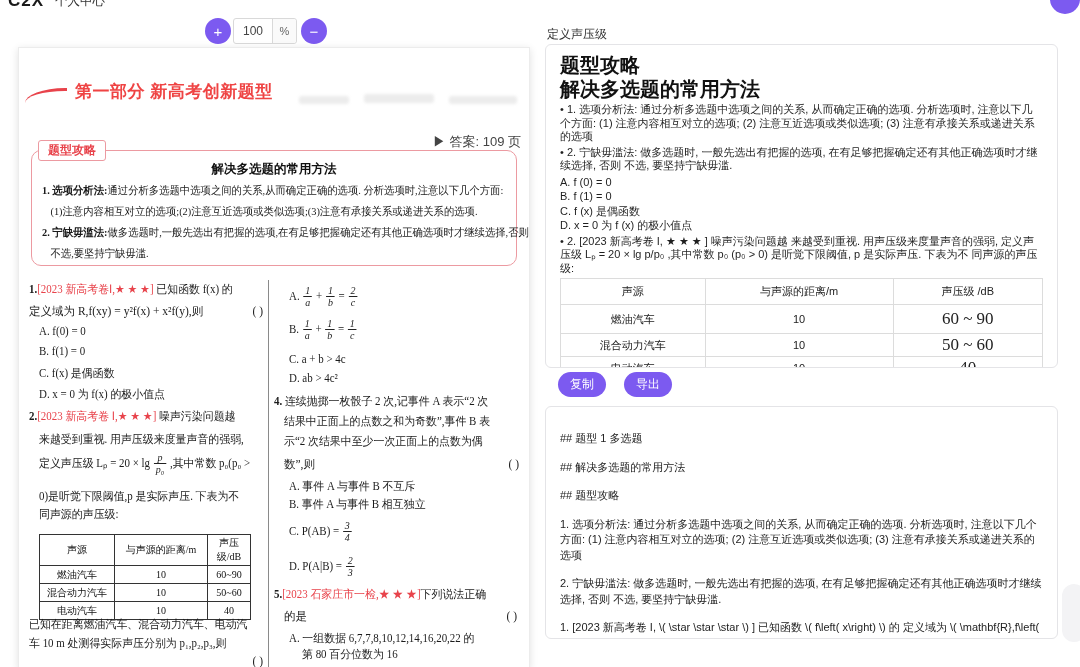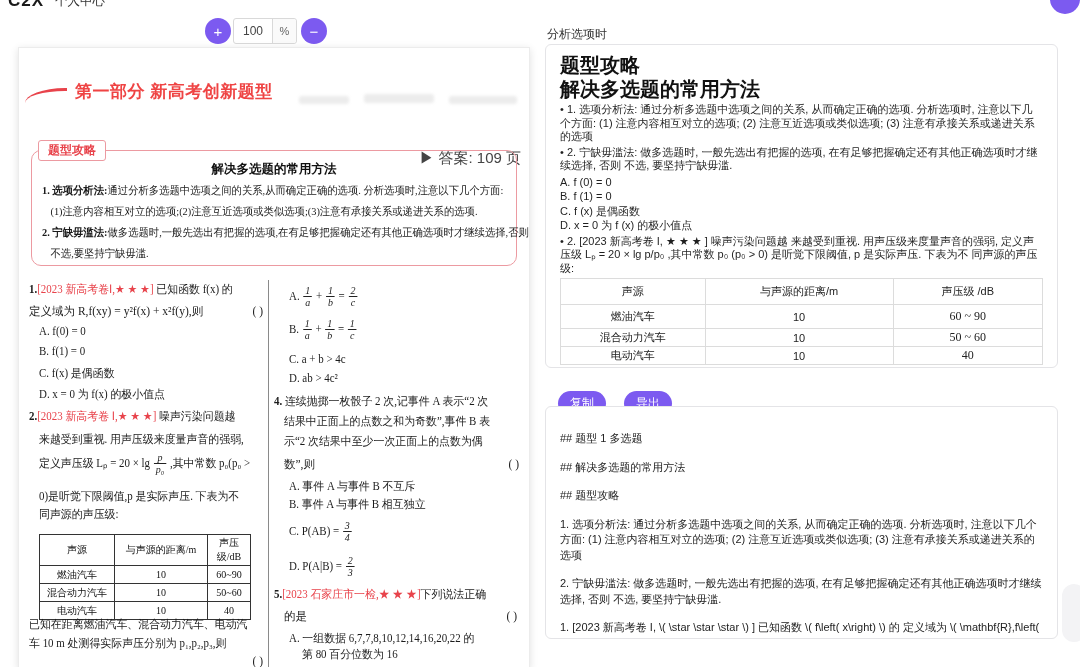--- a/index.html
+++ b/index.html
@@ -21,21 +21,21 @@
   
   .page{left:18px;top:47px;width:510px;height:620px;background:#fff;border:1px solid #ececec;
         box-shadow:0 2px 8px rgba(0,0,0,.12);font-family:"Liberation Serif",serif;}
   .swoosh{left:6px;top:40px;width:42px;height:15px;border-top:3px solid #e8434b;
           border-top-left-radius:40px 15px;}
   .partTitle{left:56px;top:32px;font-size:17px;font-weight:bold;color:#ef4444;letter-spacing:.5px;
              font-family:"Liberation Sans",sans-serif;white-space:nowrap;}
   .bleed{background:#c9c9c9;opacity:.35;filter:blur(1.5px);border-radius:3px;}
   .secTitle{left:0;top:75px;width:100%;text-align:center;font-size:16px;font-weight:bold;color:#111;
             letter-spacing:2px;}
-  .ansRef{right:8px;top:85px;font-size:15px;color:#444;font-family:"Liberation Sans",sans-serif;margin-top:16px;}
+  .ansRef{right:8px;top:85px;font-size:13px;color:#444;font-family:"Liberation Sans",sans-serif;}
   
   .sbox{left:12px;top:102px;width:484px;height:114px;border:1.5px solid #ec9aa1;border-radius:10px;}
   .stag{position:absolute;left:6px;top:-11px;background:#fff;border:1.5px solid #ec9aa1;border-radius:3px;
         padding:1px 9px;color:#e8434b;font-weight:bold;font-size:12px;font-family:"Liberation Sans",sans-serif;}
   .shead{position:absolute;top:10px;left:0;width:100%;text-align:center;font-size:12.5px;font-weight:bold;color:#111;}
   .sline{position:absolute;left:10px;font-size:11px;white-space:nowrap;transform:scaleX(.94);
          transform-origin:0 50%;color:#1b1b1b;line-height:14px;}
   .ind{padding-left:9px;}
   
   .pline{position:absolute;font-size:11.5px;color:#1b1b1b;white-space:nowrap;line-height:15px;
@@ -56,23 +56,23 @@
   .rlabel{left:547px;top:26px;font-size:12px;color:#333;}
   .rbox{left:545px;top:44px;width:513px;height:324px;border:1px solid #e4e4e7;border-radius:6px;
         background:#fff;padding:8px 14px;overflow:hidden;box-sizing:border-box;}
   .rh1{font-size:20px;font-weight:bold;line-height:23px;color:#111;margin:1px 0;}
   .rp{font-size:11px;line-height:13.5px;color:#1f1f1f;margin:2px 0;}
   .blt::before{content:"•  ";}
   .ropt{font-size:11px;line-height:14.5px;color:#1f1f1f;margin:0;}
   .rtable{width:100%;border-collapse:collapse;font-size:11px;margin:3px 0;text-align:center;color:#222;}
   .rtable th{border:1px solid #dcdcdc;font-weight:normal;padding:5px 2px;}
   .rtable td{border:1px solid #dcdcdc;padding:1px 2px;}
-  .mathv{font-family:"Liberation Serif",serif;font-size:12px;}
+  .mathv{font-family:"Liberation Serif",serif;font-size:17px;}
   .pill{position:absolute;width:48px;height:25px;border-radius:13px;background:#7c5af0;color:#fff;
-        font-size:12px;display:flex;align-items:center;justify-content:center;border:none;margin-top:19px;}
+        font-size:12px;display:flex;align-items:center;justify-content:center;border:none;}
   .mdbox{left:545px;top:406px;width:513px;height:233px;border:1px solid #e4e4e7;border-radius:6px;
          background:#fff;padding:24px 14px 8px;overflow:hidden;box-sizing:border-box;}
   .mdp{font-size:11px;line-height:15.5px;margin:0 0 13px;color:#222;word-break:break-all;}
 </style>
 </head>
 <body>
 
 <div class="abs logo">C2X</div>
 <div class="abs navitem">个人中心</div>
 <div class="abs zbtn" style="left:205px;top:18px;">+</div>
@@ -221,21 +221,21 @@
 
   <div class="pline" style="left:255px;top:539px;"><span class="bold">5.</span><span class="red">[2023 石家庄市一检,★ ★ ★]</span><span>下列说法正确</span></div>
   <div class="pline flexline" style="left:265px;top:561px;width:233px;">
       <span>的是</span>
       <span>(      )</span>
     </div>
   <div class="pline" style="left:270px;top:583px;">A. 一组数据 6,7,7,8,10,12,14,16,20,22 的</div>
   <div class="pline" style="left:283px;top:599px;">第 80 百分位数为 16</div>
 </div>
 
-<div class="abs rlabel">分析选项时</div>
+<div class="abs rlabel">定义声压级</div>
 
 <div class="abs rbox">
   <div class="rh1">题型攻略</div>
   <div class="rh1">解决多选题的常用方法</div>
   <p class="rp blt">1. 选项分析法: 通过分析多选题中选项之间的关系, 从而确定正确的选项. 分析选项时, 注意以下几个方面: (1) 注意内容相互对立的选项; (2) 注意互近选项或类似选项; (3) 注意有承接关系或递进关系的选项</p>
   <p class="rp blt">2. 宁缺毋滥法: 做多选题时, 一般先选出有把握的选项, 在有足够把握确定还有其他正确选项时才继续选择, 否则 不选, 要坚持宁缺毋滥.</p>
   <div class="ropt">A. f (0) = 0</div>
   <div class="ropt">B. f (1) = 0</div>
   <div class="ropt">C. f (x) 是偶函数</div>
   <div class="ropt">D. x = 0 为 f (x) 的极小值点</div>

